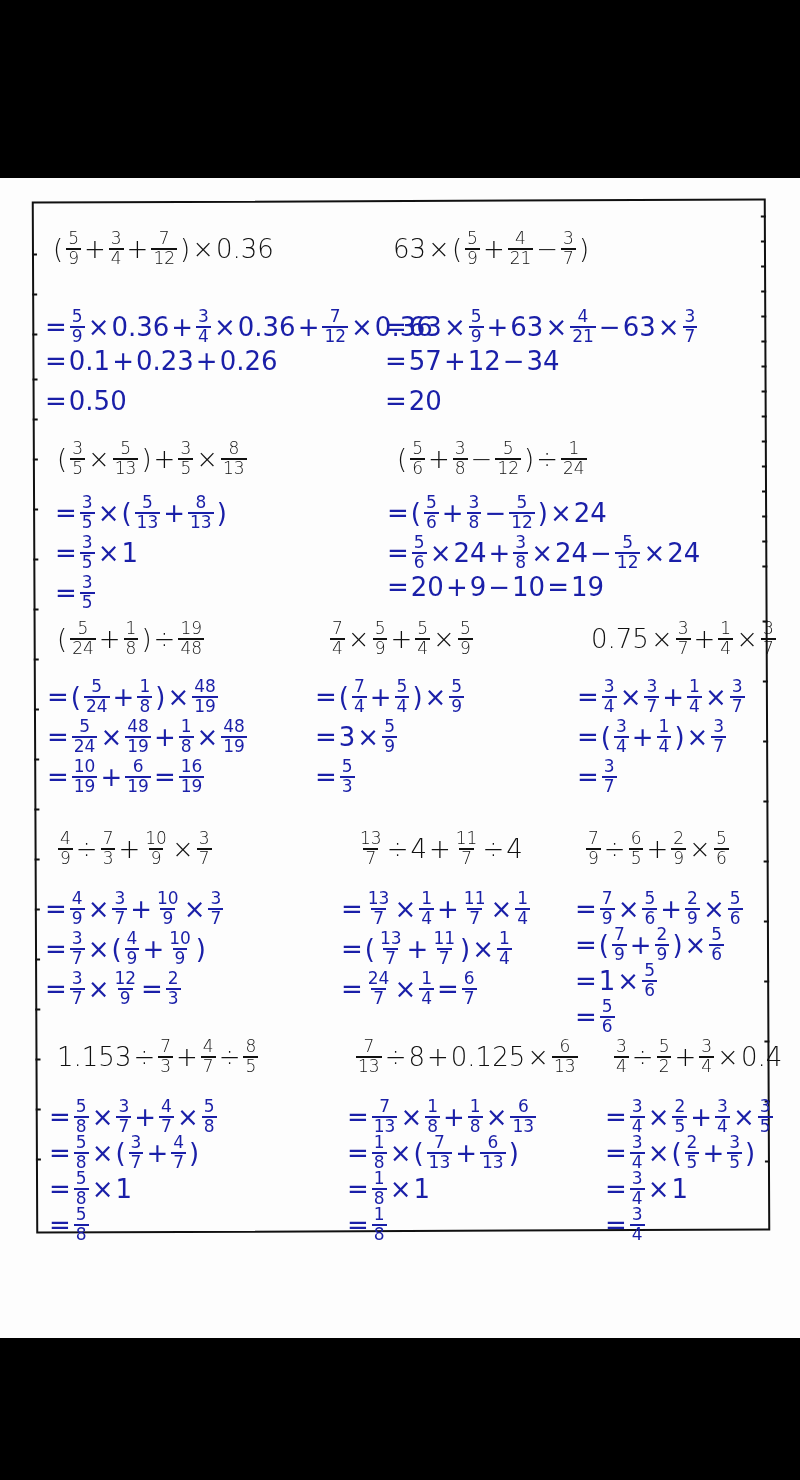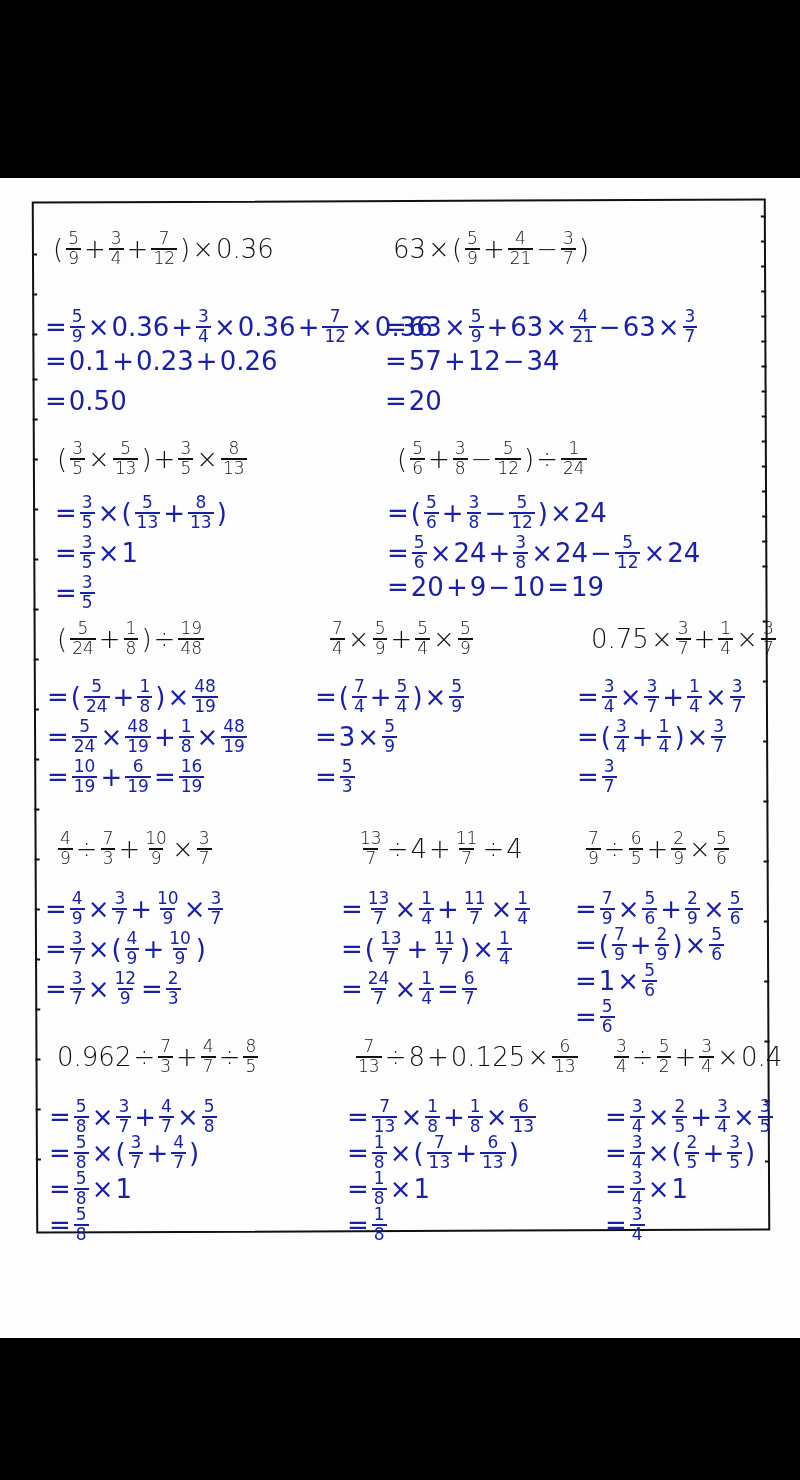--- a/index.html
+++ b/index.html
@@ -778,21 +778,21 @@
       <div class="line s" style="left: 574px; top: 820px;">
         <span class="tok">=</span>
         <span class="frac">
           <span class="n">5</span>
           <span class="d">6</span>
         </span>
       </div>
     </div>
   <div class="problem" style="left: 0px; top: 0px;">
       <div class="line q" style="left: 56px; top: 860px;">
-        <span class="tok">0.962</span>
+        <span class="tok">1.153</span>
         <span class="tok">÷</span>
         <span class="frac">
           <span class="n">7</span>
           <span class="d">3</span>
         </span>
         <span class="tok">+</span>
         <span class="frac">
           <span class="n">4</span>
           <span class="d">7</span>
         </span>

